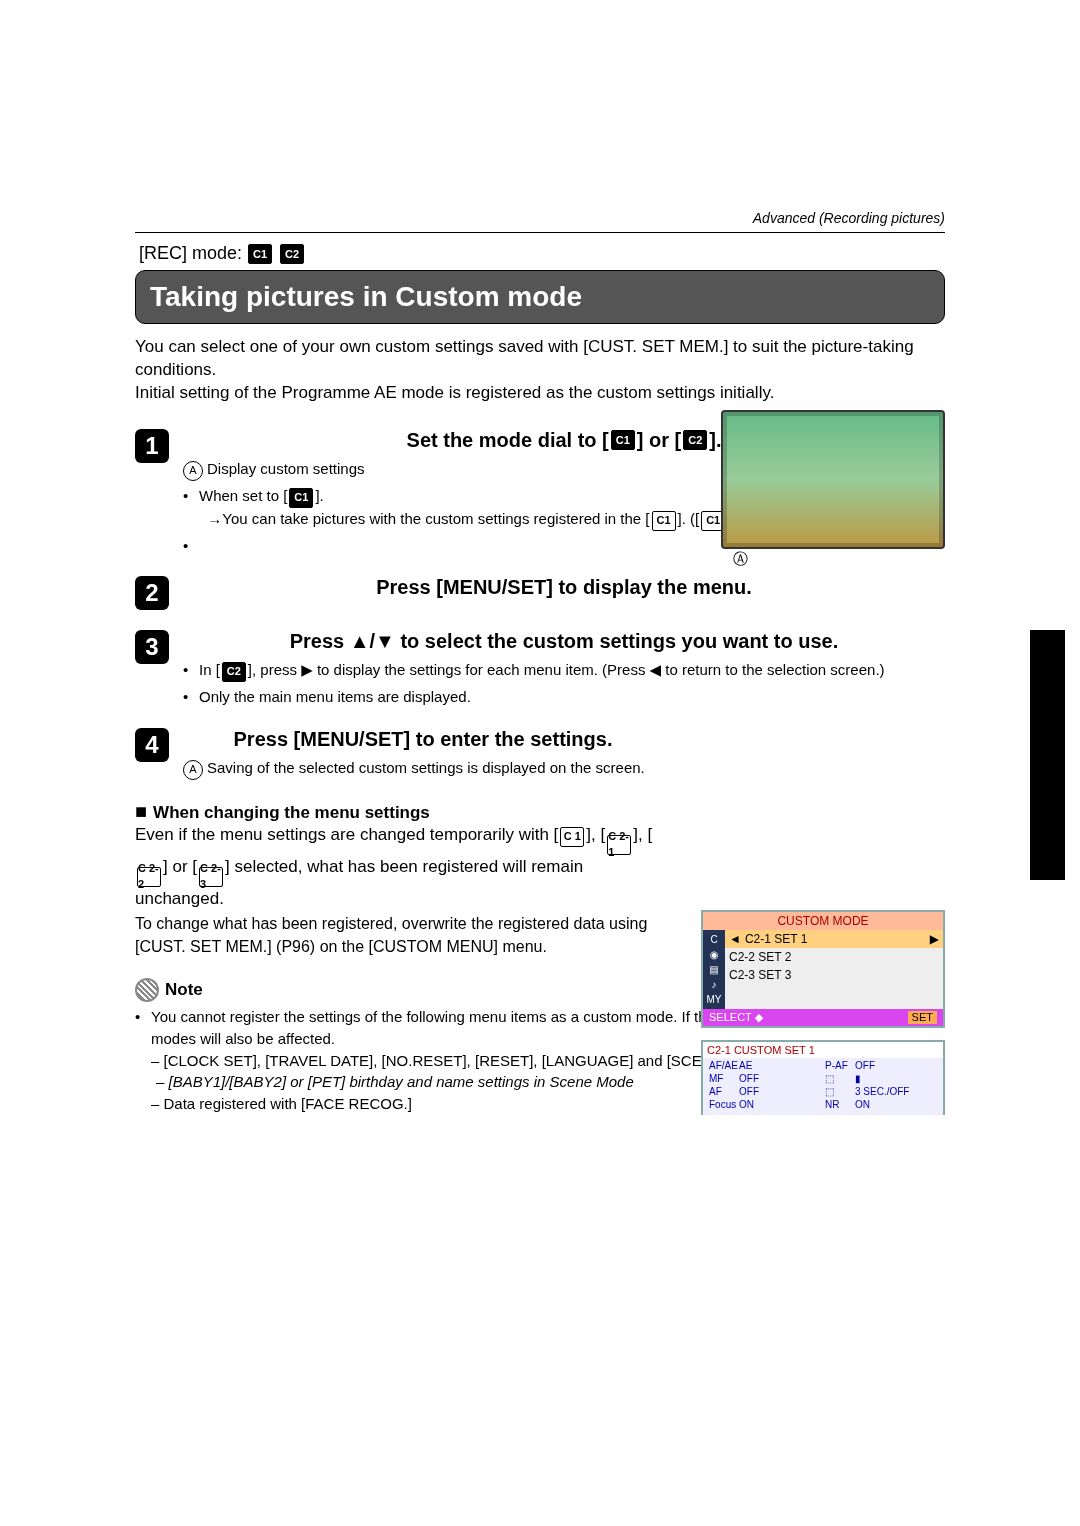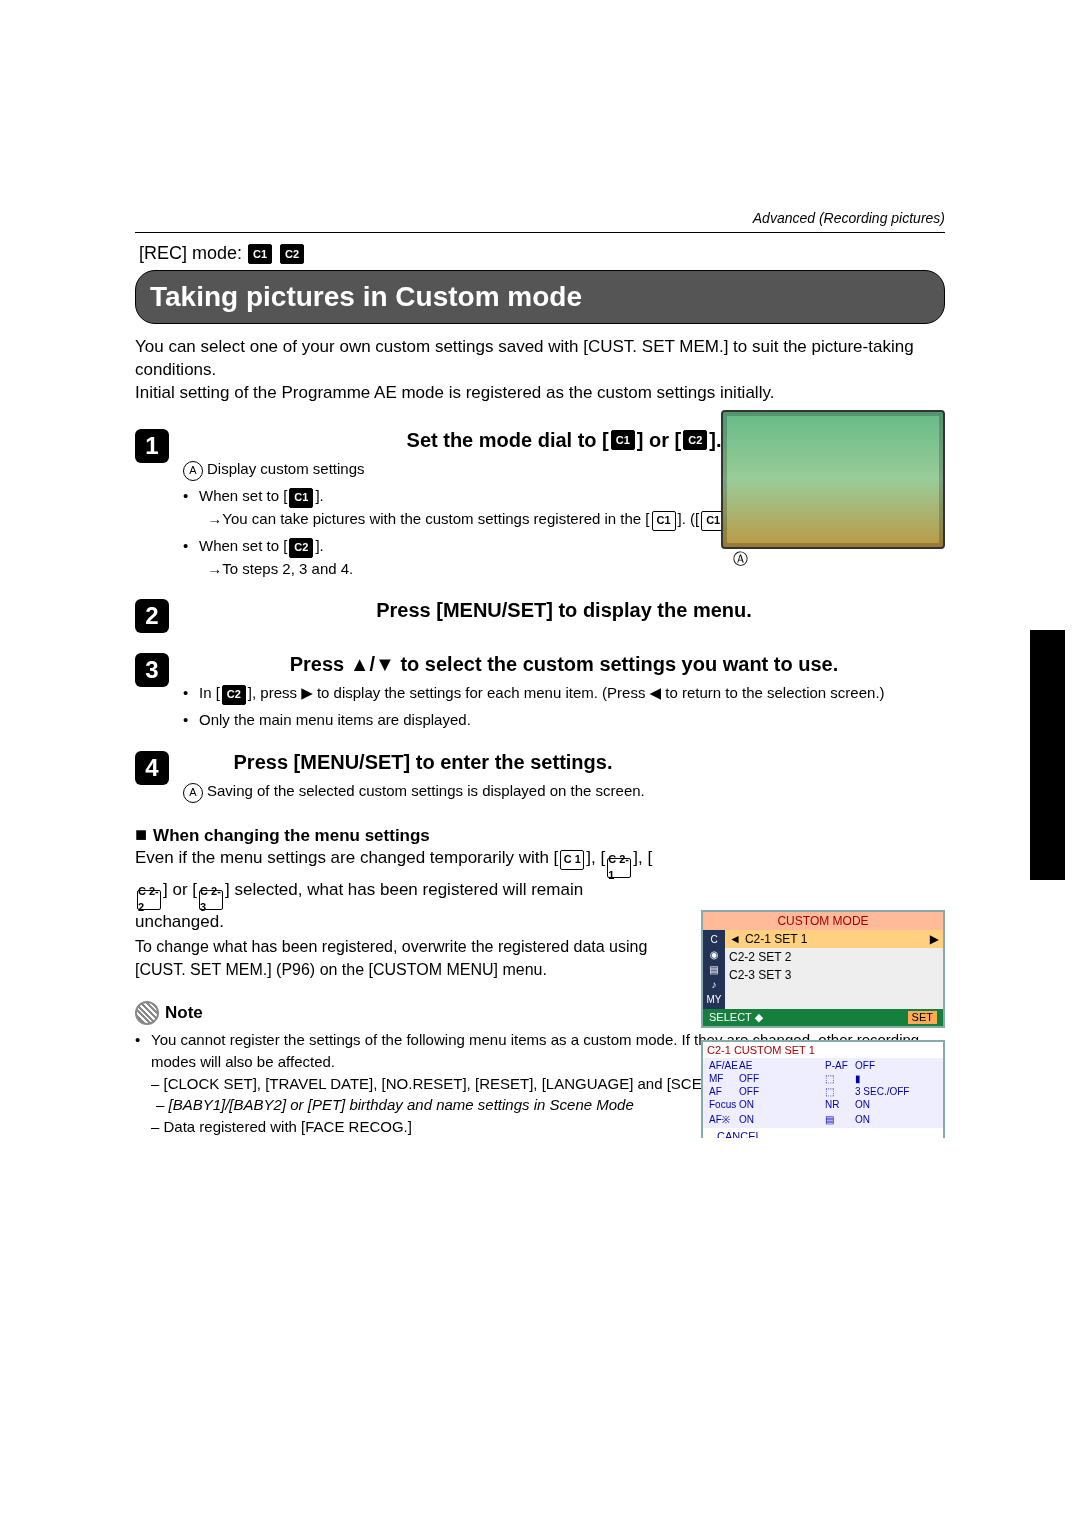--- a/index.html
+++ b/index.html
@@ -1,20 +1,20 @@
 <!DOCTYPE html>
 <html><head>
 <meta charset="utf-8">
 <style>
 body { margin:0; background:#fff; font-family:Arial,Helvetica,sans-serif; color:#000; width:1080px; }
 .page { width:810px; margin:210px auto 0; position:relative; }
 .hdr-line { font-style:italic; font-size:14px; text-align:right; margin-bottom:6px; }
 hr.thin { border:none; border-top:1px solid #000; margin:0 0 10px; }
 .rec-row { font-size:18px; margin:0 0 6px 4px; display:flex; align-items:center; gap:4px; }
-.title-bar { background:#555; color:#fff; font-size:28px; font-weight:bold; padding:10px 14px; border-radius:20px; border:1px solid #000;}
+.title-bar { background:#555; color:#fff; font-size:28px; font-weight:bold; padding:10px 14px; border-radius:10px; border:1px solid #000;}
 .intro { font-size:17px; line-height:1.35; margin:12px 0 24px; }
 .step { display:flex; align-items:flex-start; gap:14px; margin-bottom:20px; }
 .step-num { width:34px; height:34px; background:#000; color:#fff; border-radius:6px; font-size:24px; font-weight:bold; display:flex; align-items:center; justify-content:center; flex-shrink:0; }
 .step-body { flex:1; font-size:17px; }
 .step-title { font-size:20px; font-weight:bold; margin-bottom:6px; display:flex; align-items:center; flex-wrap:wrap; gap:0;justify-content:center; }
 .sub { font-size:15px; line-height:1.45; }
 .bullet { display:flex; gap:6px; margin-top:4px; }
 .bullet>span:first-child { min-width:10px; }
 .circA { display:inline-flex; width:18px; height:18px; border:1px solid #000; border-radius:50%; align-items:center; justify-content:center; font-size:11px; margin-right:4px; }
 .icon-box { display:inline-flex; width:22px; height:18px; border:1.5px solid #000; border-radius:2px; align-items:center; justify-content:center; font-size:11px; font-weight:bold; background:#000; color:#fff; margin:0 2px; }
@@ -23,21 +23,21 @@
 .note-row { display:flex; align-items:center; gap:6px; font-weight:bold; font-size:17px; margin-top:20px; }
 .note-icon { width:20px; height:20px; border:2px solid #888; border-radius:50%; background:repeating-linear-gradient(45deg,#888,#888 2px,#fff 2px,#fff 4px); }
 .notes { font-size:15px; line-height:1.45; margin-top:4px; }
 .photo { width:220px; height:135px; background:linear-gradient(180deg,#6b8 0%,#9c9 50%,#b94 100%); border:2px solid #333; border-radius:4px; position:absolute; right:0; top:200px; box-shadow:inset 0 0 0 4px rgba(0,0,0,.2); }
 .photo::after { content:"Ⓐ"; position:absolute; bottom:-22px; left:10px; font-size:15px; }
 .side-thumb { width:35px; height:250px; background:#000; position:absolute; right:-120px; top:420px; }
 .menu1 { width:240px; border:2px solid #8aa; background:#eee; position:absolute; right:0; top:700px; font-size:12px; }
 .menu1 .mtitle { background:#fb9; color:#a00; font-size:12px; padding:2px 4px; text-align:center; }
 .menu1 .row { display:flex; align-items:center; padding:2px 4px; gap:4px; }
 .menu1 .row.sel { background:#ffd080; }
-.menu1 .foot { display:flex; justify-content:space-between; padding:2px 6px; background:#15803d; color:#fff; font-size:11px; }
+.menu1 .foot { display:flex; justify-content:space-between; padding:2px 6px; background:#d946ef; color:#fff; font-size:11px; }
 .menu2 { width:240px; border:2px solid #8aa; background:#eef; position:absolute; right:0; top:830px; font-size:10px; color:#00a; }
 .menu2 .mtitle2 { color:#a00; font-size:11px; padding:2px 4px; background:#fff;}
 .menu2 .grid { display:grid; grid-template-columns:26px 1fr 26px 1fr; gap:2px 4px; padding:2px 6px; align-items:center;}
 .menu2 .foot { display:flex; justify-content:space-between; padding:2px 14px; background:#fff; font-size:11px; color:#00a;flex-direction:column;}
 .footer { position:absolute; right:0; bottom:-300px; font-size:15px; display:flex; align-items:baseline; gap:8px;}
 .footer .pn { font-weight:bold; font-size:20px;}
 </style>
 </head>
 <body>
 
@@ -70,21 +70,20 @@
       </div>
       <div class="sub">
         <div><span class="circA">A</span><span>Display custom settings</span></div>
         <div class="bullet">
             <span>•</span>
             <span><span>When set to [</span><span class="icon-box">C1</span><span>].</span><br>
           &nbsp;&nbsp;<span>→You can take pictures with the custom settings registered in the [</span><span class="icon-box white">C1</span><span>]. ([</span><span class="icon-box white">C1</span><span>] is displayed on the screen)</span></span>
           </div>
         <div class="bullet">
             <span>•</span>
-            <span><span>When set to [</span><span class="icon-box">C2</span><span>].</span><br>&nbsp;&nbsp;<span>→To steps 2, 3 and 4.</span></span>
           </div>
       </div>
     </div>
   </div>
 
   <div class="step">
     <div class="step-num">2</div>
     <div class="step-body">
         <div class="step-title">Press [MENU/SET] to display the menu.</div>
       </div>

